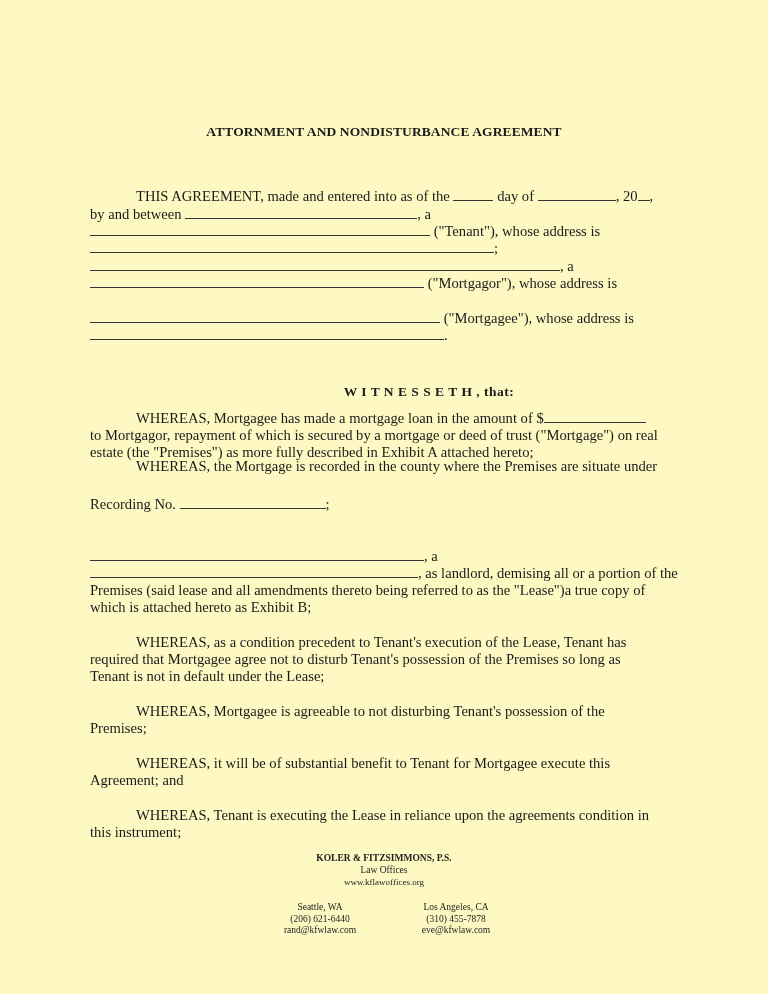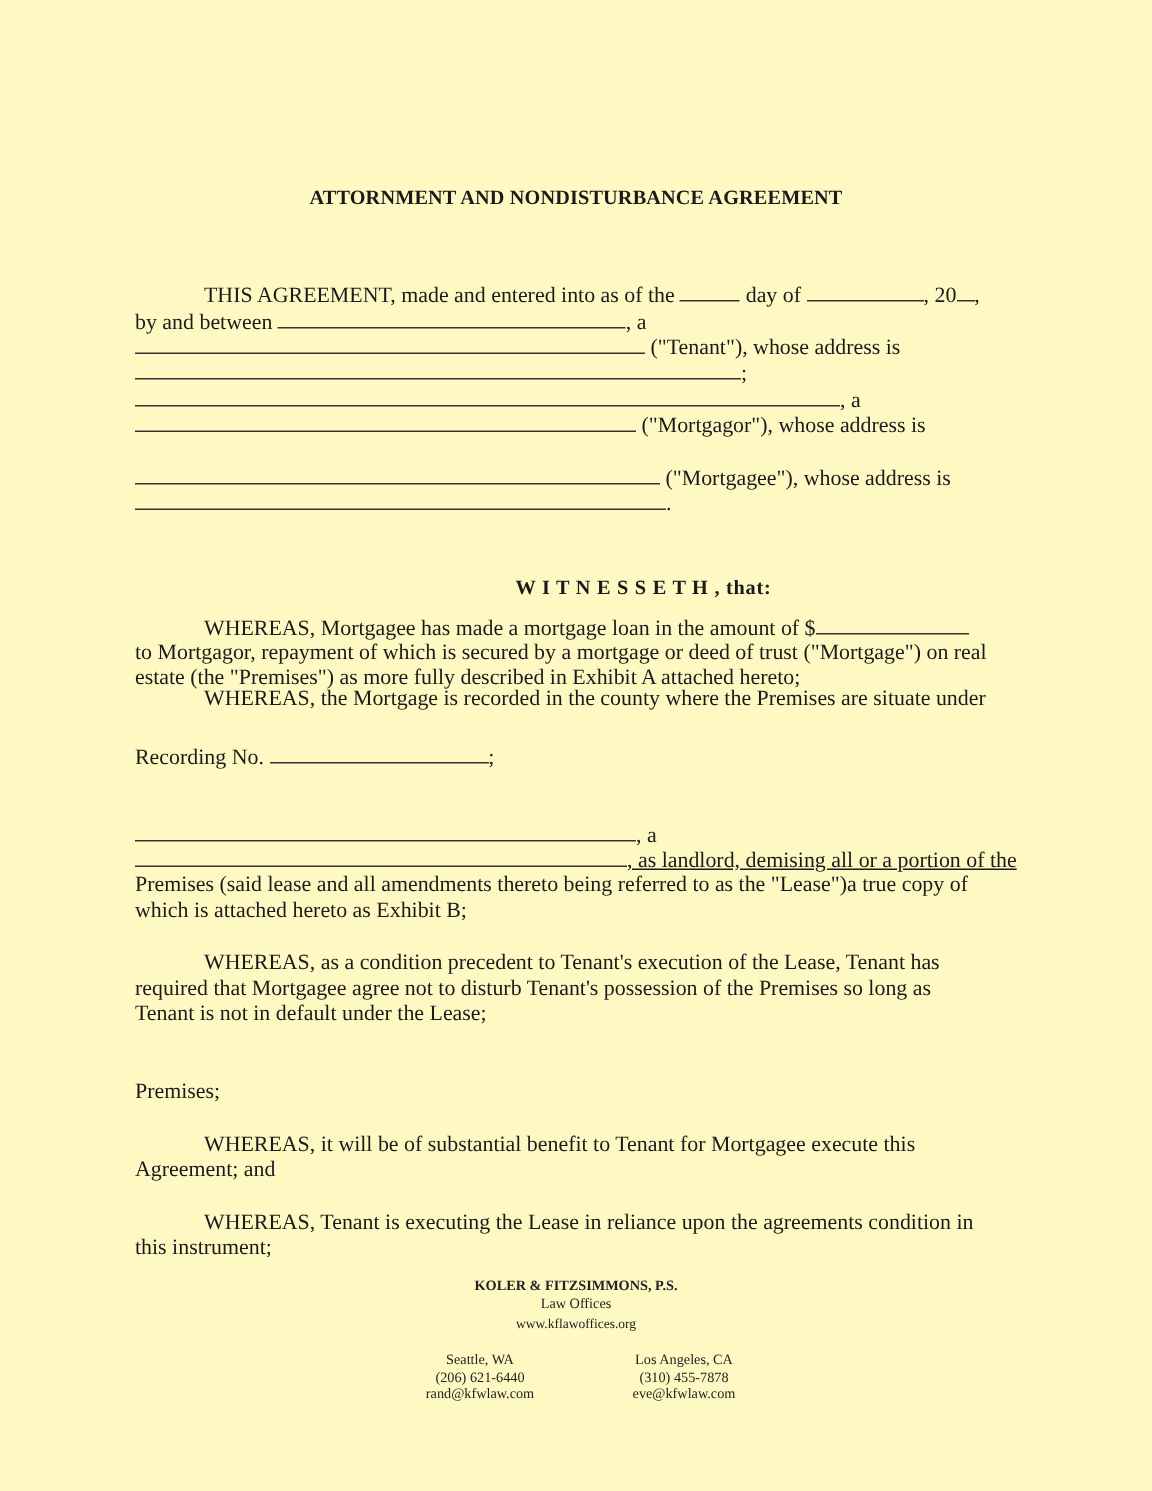--- a/index.html
+++ b/index.html
@@ -48,28 +48,29 @@
   <div class="heading">W I T N E S S E T H , that:</div>
 
   <div class="ln ind" style="top:410px;"><span>WHEREAS, Mortgagee has made a mortgage loan in the amount of $</span><span class="blank" style="width:102px;"></span></div>
   <div class="ln" style="top:427px;">to Mortgagor, repayment of which is secured by a mortgage or deed of trust ("Mortgage") on real</div>
   <div class="ln" style="top:444px;">estate (the "Premises") as more fully described in Exhibit A attached hereto;</div>
 
   <div class="ln ind" style="top:458px;">WHEREAS, the Mortgage is recorded in the county where the Premises are situate under</div>
   <div class="ln" style="top:496px;"><span>Recording No. </span><span class="blank" style="width:146px;"></span><span>;</span></div>
 
   <div class="ln" style="top:548px;"><span class="blank" style="width:334px;"></span><span>, a</span></div>
-  <div class="ln" style="top:565px;text-decoration:underline;"><span class="blank" style="width:328px;"></span><span>, as landlord, demising all or a portion of the</span></div>
+  <div class="ln" style="top:565px;"><span class="blank" style="width:328px;"></span><span>, as landlord, demising all or a portion of the</span></div>
   <div class="ln" style="top:599px;">which is attached hereto as Exhibit B;</div>
   <div class="ln" style="top:582px;">Premises (said lease and all amendments thereto being referred to as the "Lease")a true copy of</div>
 
   <div class="ln ind" style="top:634px;">WHEREAS, as a condition precedent to Tenant's execution of the Lease, Tenant has</div>
   <div class="ln" style="top:651px;">required that Mortgagee agree not to disturb Tenant's possession of the Premises so long as</div>
   <div class="ln" style="top:668px;">Tenant is not in default under the Lease;</div>
 
+  <div class="ln ind" style="top:703px;">WHEREAS, Mortgagee is agreeable to not disturbing Tenant's possession of the</div>
   <div class="ln" style="top:720px;">Premises;</div>
 
   <div class="ln ind" style="top:755px;">WHEREAS, it will be of substantial benefit to Tenant for Mortgagee execute this</div>
   <div class="ln" style="top:772px;">Agreement; and</div>
 
   <div class="ln ind" style="top:807px;">WHEREAS, Tenant is executing the Lease in reliance upon the agreements condition in</div>
   <div class="ln" style="top:824px;">this instrument;</div>
 
   <div class="footer firm">KOLER &amp; FITZSIMMONS, P.S.</div>
   <div class="footer offices">Law Offices</div>

